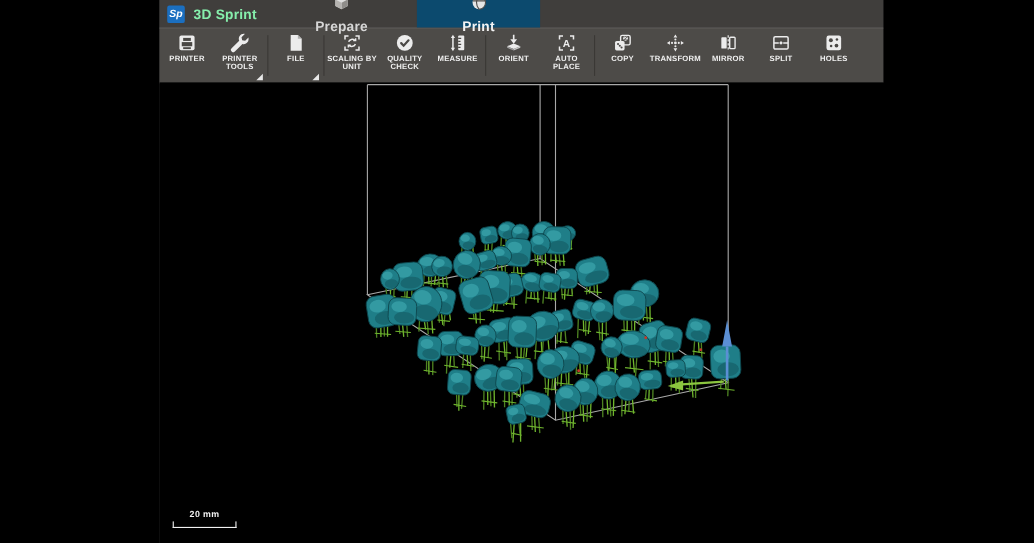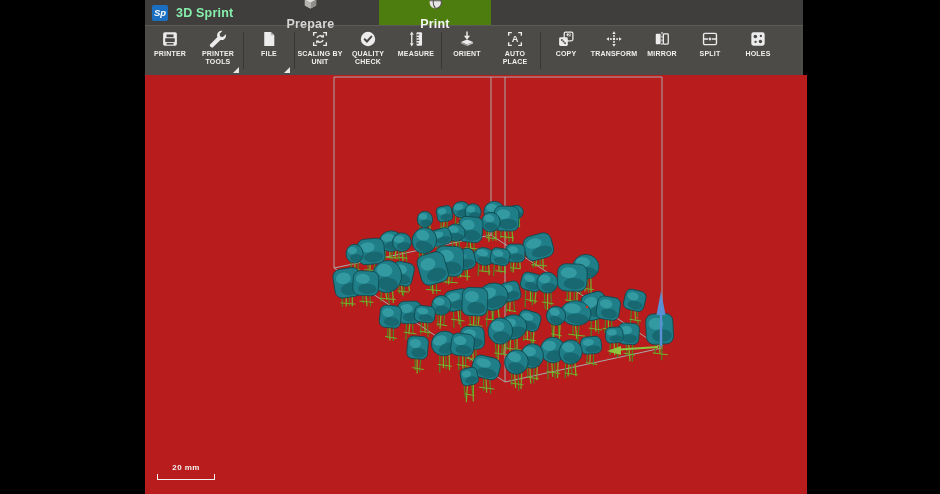--- a/index.html
+++ b/index.html
@@ -10,37 +10,37 @@
   
   .tabbar{height:25px;background:#403e3c;display:flex;align-items:stretch;}
   .logo-block{display:flex;align-items:center;padding-left:7px;width:100px;}
   .logo{width:16px;height:16px;background:#1b6fc0;border-radius:2px;color:#fff;
         font-size:9.5px;font-weight:bold;font-style:italic;display:flex;align-items:center;
         justify-content:center;}
   .app-title{color:#86efac;font-size:12.5px;font-weight:bold;margin-left:8px;letter-spacing:.2px;}
   .tab{display:flex;align-items:center;justify-content:center;gap:7px;color:#d6d6d6;
        font-size:12.5px;font-weight:bold;letter-spacing:.2px;cursor:default;flex-direction:column;}
   .tab .ticon{width:15px;height:15px;display:flex;}
-  .tab.active{background:#4d7c0f;color:#f4f4f4;}
+  .tab.active{background:#0c4a6e;color:#f4f4f4;}
 
   
   .toolbar{height:49px;background:#4d4b48;border-top:1px solid #5d5b58;
            border-bottom:1px solid #262626;display:flex;align-items:stretch;padding-left:1px;}
   .tbtn{width:48px;display:flex;flex-direction:column;align-items:center;padding-top:4px;
         position:relative;cursor:default;}
   .tbtn .icon{width:18px;height:18px;margin-bottom:2px;}
   .tbtn .icon svg{width:100%;height:100%;}
   .tlabel{font-size:7px;font-weight:bold;color:#f0f0f0;text-align:center;line-height:7.5px;
           letter-spacing:.2px;width:47px;}
   .flyout{position:absolute;right:3px;bottom:2px;width:0;height:0;
           border-left:6px solid transparent;border-bottom:6px solid #e8e8e8;}
   .tdivider{width:1px;background:#3a3835;margin:6px 1px 6px 1px;}
 
   
-  .viewport{position:absolute;left:0;top:75px;width:662px;height:419px;background:#b91c1c;}
+  .viewport{position:absolute;left:0;top:75px;width:662px;height:419px;background:#000000;}
   #scene{position:absolute;left:0;top:0;}
   .scalebar{position:absolute;left:12px;top:388px;width:58px;}
   .scalebar-label{color:#f2f2f2;font-size:8px;font-weight:bold;text-align:center;
                   letter-spacing:.4px;margin-bottom:2px;}
   .scalebar-line{height:5px;border-left:1px solid #f2f2f2;border-right:1px solid #f2f2f2;
                  border-bottom:1px solid #f2f2f2;}
 </style>
 </head>
 <body>
 

